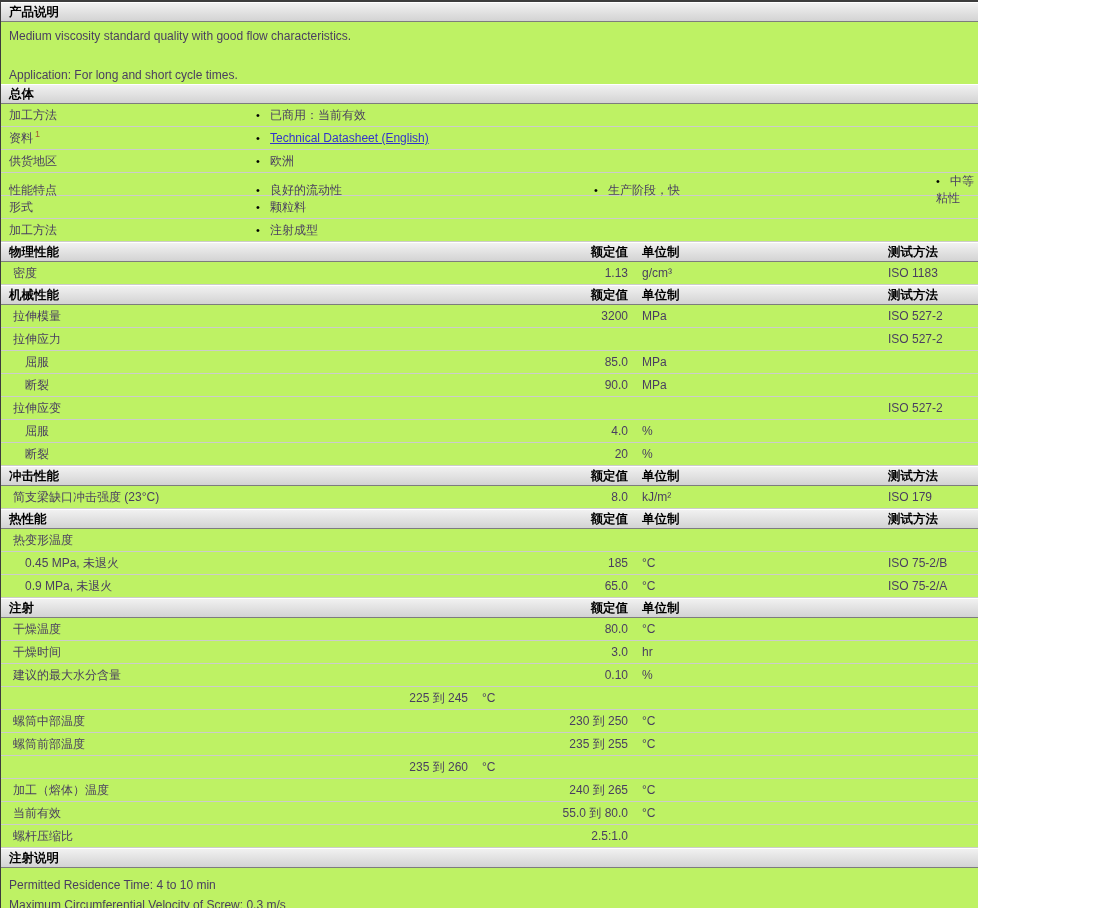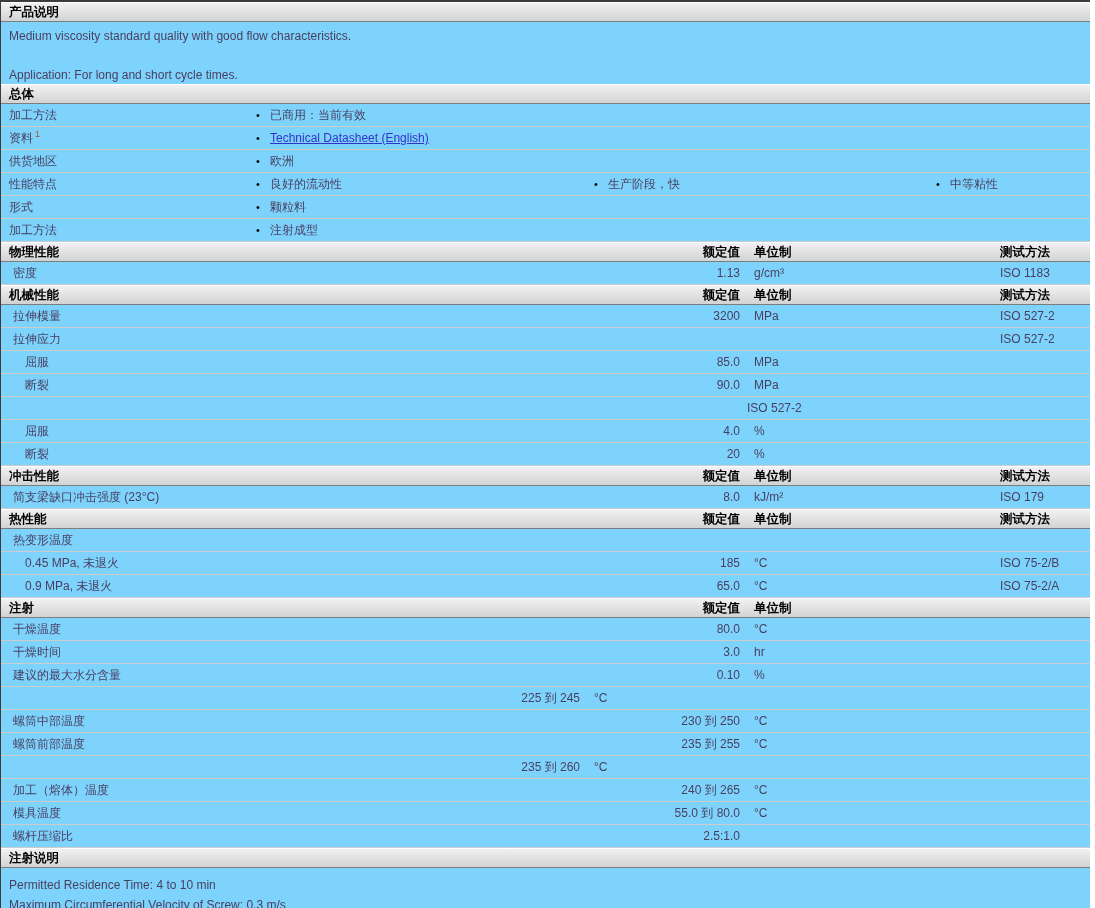--- a/index.html
+++ b/index.html
@@ -6,21 +6,21 @@
     --txt:#493e60;
     --link:#3333cc;
     --sep:#cccccc;
     --hdr-border:#7d7d7d;
     --outer:#3c3c3c;
   }
   *{box-sizing:border-box;}
   html,body{margin:0;padding:0;background:#fff;}
   body{font-family:"Liberation Sans","DejaVu Sans",sans-serif;font-size:12px;color:var(--txt);}
   .sheet{
-    width:1090px;height:908px;background:#7dd3fc;overflow:hidden;
+    width:978px;height:908px;background:#bef264;overflow:hidden;
     border-top:2px solid var(--outer);
     border-left:1px solid var(--outer);
   }
   .section-header{
     height:20px;
     background:linear-gradient(to bottom,#f1f1f1,#d3d3d3);
     border-top:1px solid #ffffff;
     border-bottom:1px solid var(--hdr-border);
     font-weight:bold;color:#000;font-size:12.5px;
     display:grid;grid-template-columns:1fr 160px 253px 90px;
@@ -141,20 +141,21 @@
         <div class="punit">MPa</div>
         <div class="pmethod"></div>
       </div>
       <div class="prow">
         <div class="plabel ind1">断裂</div>
         <div class="pval">90.0</div>
         <div class="punit">MPa</div>
         <div class="pmethod"></div>
       </div>
       <div class="prow">
+        <div class="plabel">拉伸应变</div>
         <div class="pval"></div>
         <div class="punit"></div>
         <div class="pmethod">ISO 527-2</div>
       </div>
       <div class="prow">
         <div class="plabel ind1">屈服</div>
         <div class="pval">4.0</div>
         <div class="punit">%</div>
         <div class="pmethod"></div>
       </div>
@@ -246,21 +247,21 @@
         <div class="punit">°C</div>
         <div class="pmethod"></div>
       </div>
       <div class="prow">
         <div class="plabel">加工（熔体）温度</div>
         <div class="pval">240 到 265</div>
         <div class="punit">°C</div>
         <div class="pmethod"></div>
       </div>
       <div class="prow">
-        <div class="plabel">模具温度</div>
+        <div class="plabel">当前有效</div>
         <div class="pval">55.0 到 80.0</div>
         <div class="punit">°C</div>
         <div class="pmethod"></div>
       </div>
       <div class="prow">
         <div class="plabel">螺杆压缩比</div>
         <div class="pval">2.5:1.0</div>
         <div class="punit"></div>
         <div class="pmethod"></div>
       </div>

